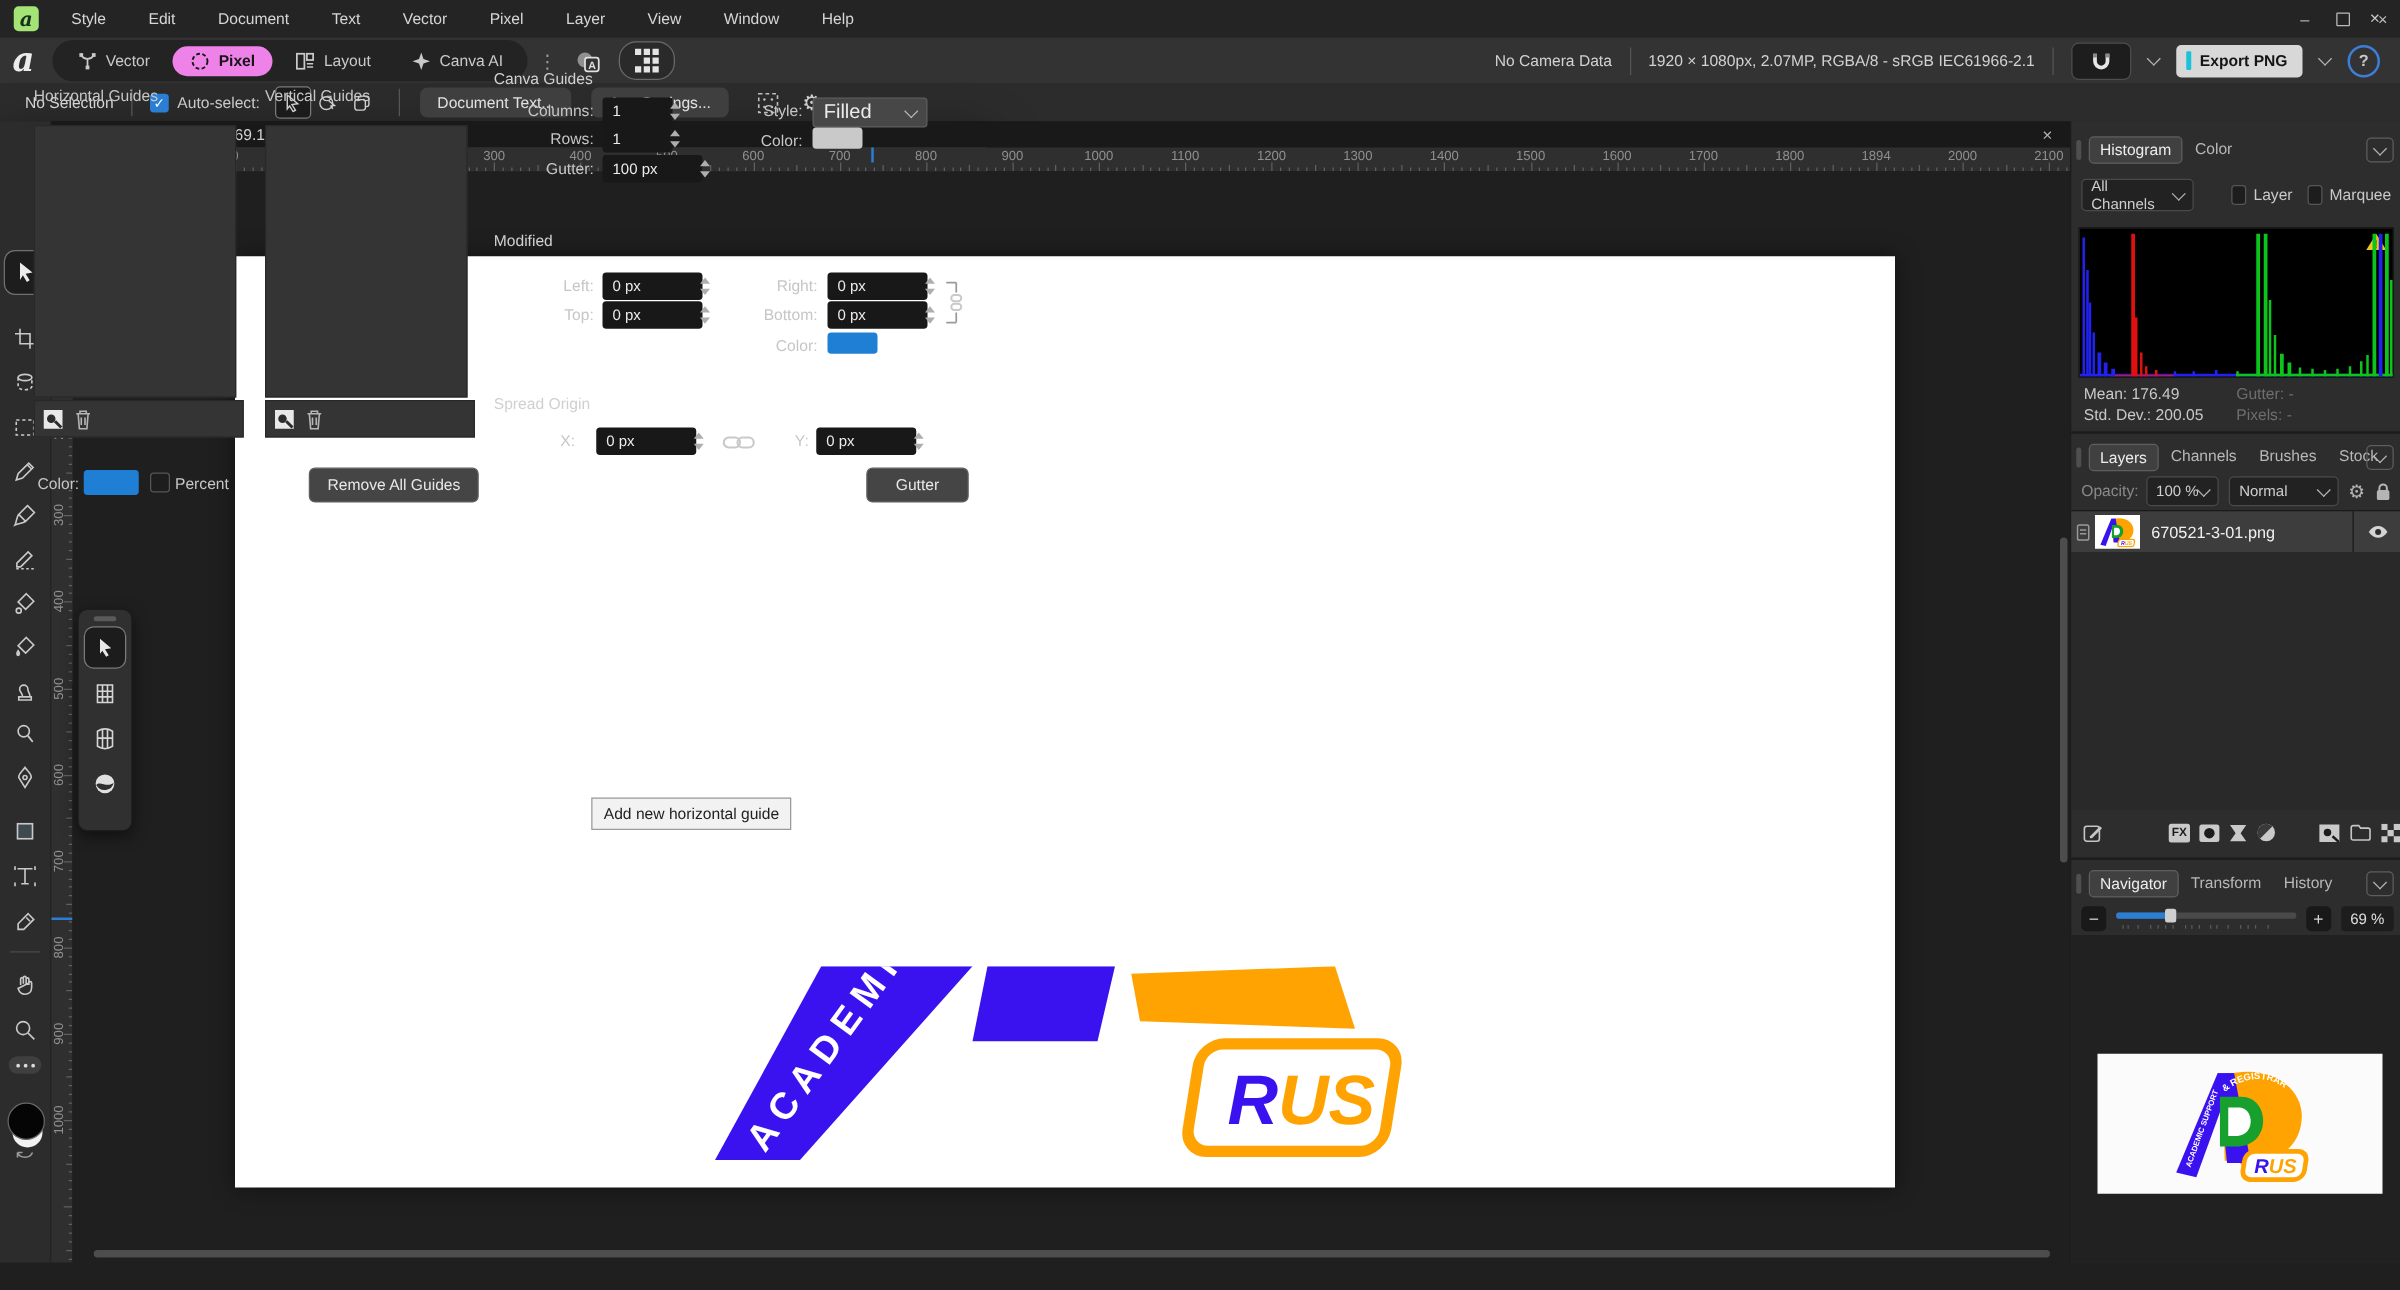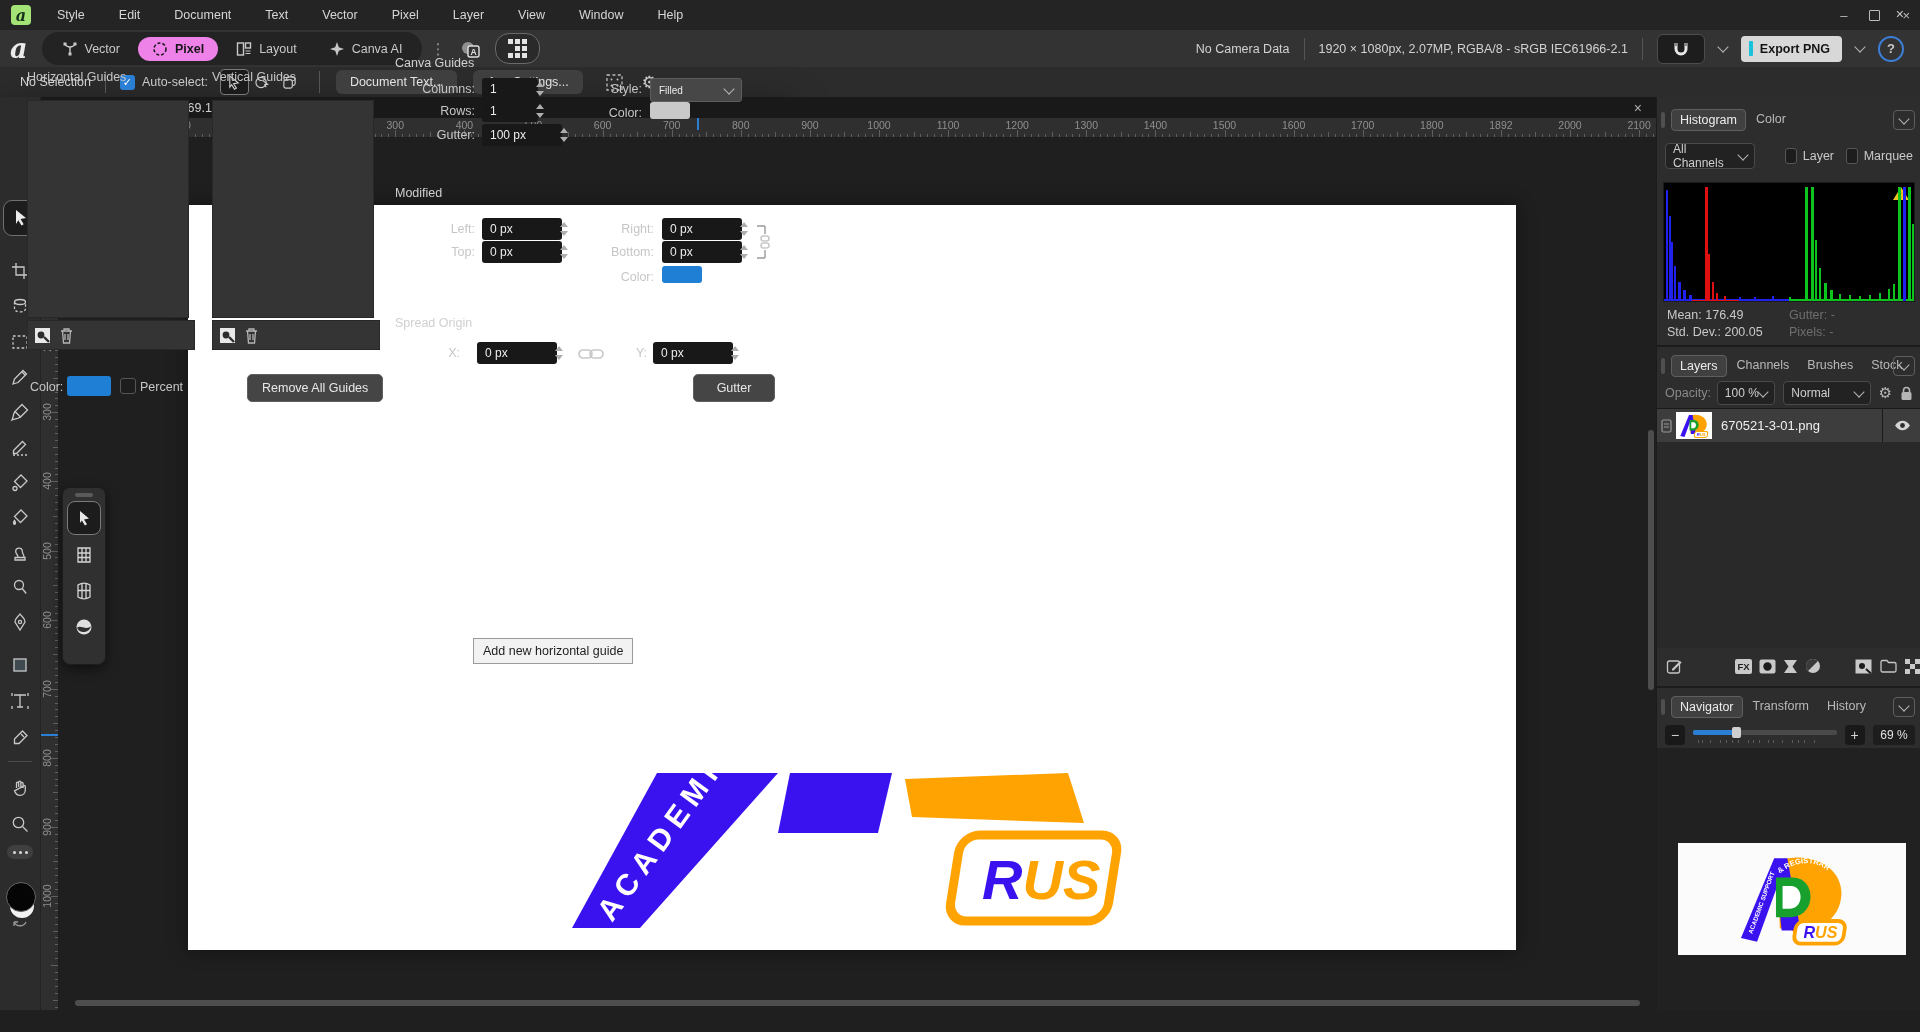--- a/index.html
+++ b/index.html
@@ -78,21 +78,21 @@
   #dlgtitle{height:28px;border-bottom:1px solid #2d2d2d;display:flex;align-items:center;justify-content:center;color:#e0e0e0}
   #dlgclose{position:absolute;right:16px;top:6px;color:#c9c9c9;font-size:14px}
   .dlglab{position:absolute;color:#c6c6c6}
   .dlgsec{position:absolute;color:#d0d0d0}
   .listbox{position:absolute;width:160px;height:216px;background:#343434;border:1px solid #282828}
   .listfoot{position:absolute;width:160px;height:28px;background:#343434;border:1px solid #282828;display:flex;align-items:center;gap:8px;padding-left:6px}
   .field{position:absolute;height:22px;background:#181818;border-radius:3px;color:#ececec;font-size:12px;display:flex;align-items:center;padding-left:8px}
   .spin{position:absolute;width:12px;height:22px;display:flex;flex-direction:column;align-items:center;justify-content:center;gap:4px}
   .tri-u{width:0;height:0;border-left:4px solid transparent;border-right:4px solid transparent;border-bottom:5px solid #aeaeae}
   .tri-d{width:0;height:0;border-left:4px solid transparent;border-right:4px solid transparent;border-top:5px solid #aeaeae}
-  .dropdown{position:absolute;height:22px;background:#474747;border:1px solid #5e5e5e;border-radius:3px;color:#ececec;font-size:10px;
+  .dropdown{position:absolute;height:22px;background:#474747;border:1px solid #5e5e5e;border-radius:3px;color:#ececec;font-size:16px;
             display:flex;align-items:center;justify-content:space-between;padding:0 8px}
   .swatch{position:absolute;border-radius:3px}
   .dlgbtn{position:absolute;height:26px;background:#454545;border:1px solid #606060;border-radius:5px;color:#e8e8e8;
           display:flex;align-items:center;justify-content:center;padding:0 14px}
   #tooltip{left:473px;top:638px;height:24px;background:#f2f2f2;border:1px solid #9a9a9a;color:#1e1e1e;
            display:flex;align-items:center;padding:0 9px;z-index:60}
   
   #rpanel{left:1656px;top:97px;width:264px;height:913px;background:#2d2d2d;border-left:1px solid #1c1c1c}
   .phead{position:absolute;left:0;width:264px;height:30px;display:flex;align-items:center}
   .pgrip{width:4px;height:16px;border-radius:2px;background:#4f4f4f;margin:0 6px 0 4px}
@@ -509,21 +509,21 @@
       <span class="rlab" style="left: 751.9px; top: 1px;">900</span>
       <span class="rlab" style="left: 821px; top: 1px;">1000</span>
       <span class="rlab" style="left: 890.1px; top: 1px;">1100</span>
       <span class="rlab" style="left: 959.2px; top: 1px;">1200</span>
       <span class="rlab" style="left: 1028.3px; top: 1px;">1300</span>
       <span class="rlab" style="left: 1097.4px; top: 1px;">1400</span>
       <span class="rlab" style="left: 1166.5px; top: 1px;">1500</span>
       <span class="rlab" style="left: 1235.6px; top: 1px;">1600</span>
       <span class="rlab" style="left: 1304.7px; top: 1px;">1700</span>
       <span class="rlab" style="left: 1373.8px; top: 1px;">1800</span>
-      <span class="rlab" style="left: 1442.9px; top: 1px;">1892</span>
+      <span class="rlab" style="left: 1442.9px; top: 1px;">1894</span>
       <span class="rlab" style="left: 1512px; top: 1px;">2000</span>
       <span class="rlab" style="left: 1581.1px; top: 1px;">2100</span>
     </div>
   <div id="vruler" class="abs">
       <div class="tickv" style="top: 24.81px; width: 3px;"></div>
       <div class="tickv" style="top: 31.72px; width: 3px;"></div>
       <div class="tickv" style="top: 38.63px; width: 3px;"></div>
       <div class="tickv" style="top: 45.54px; width: 3px;"></div>
       <div class="tickv" style="top: 52.45px; width: 5px;"></div>
       <div class="tickv" style="top: 59.36px; width: 3px;"></div>

